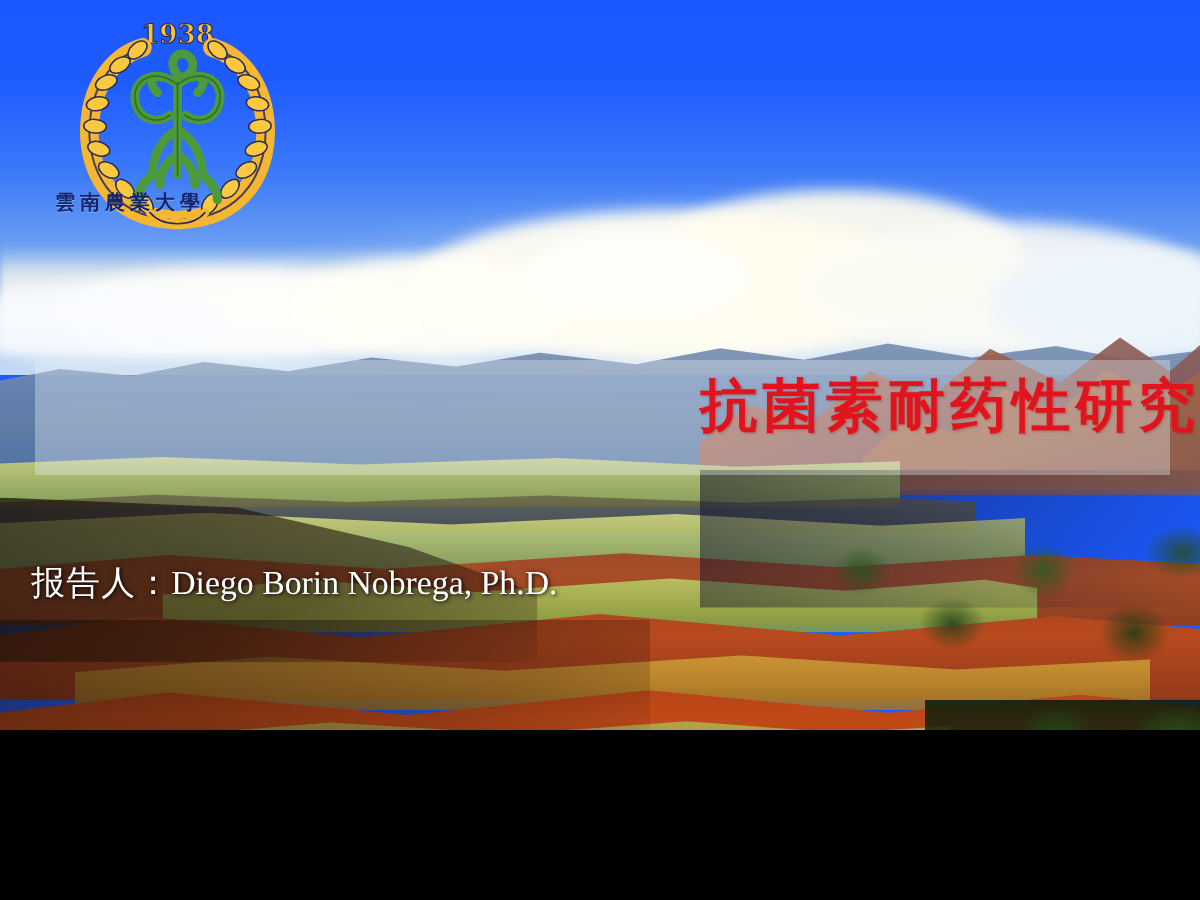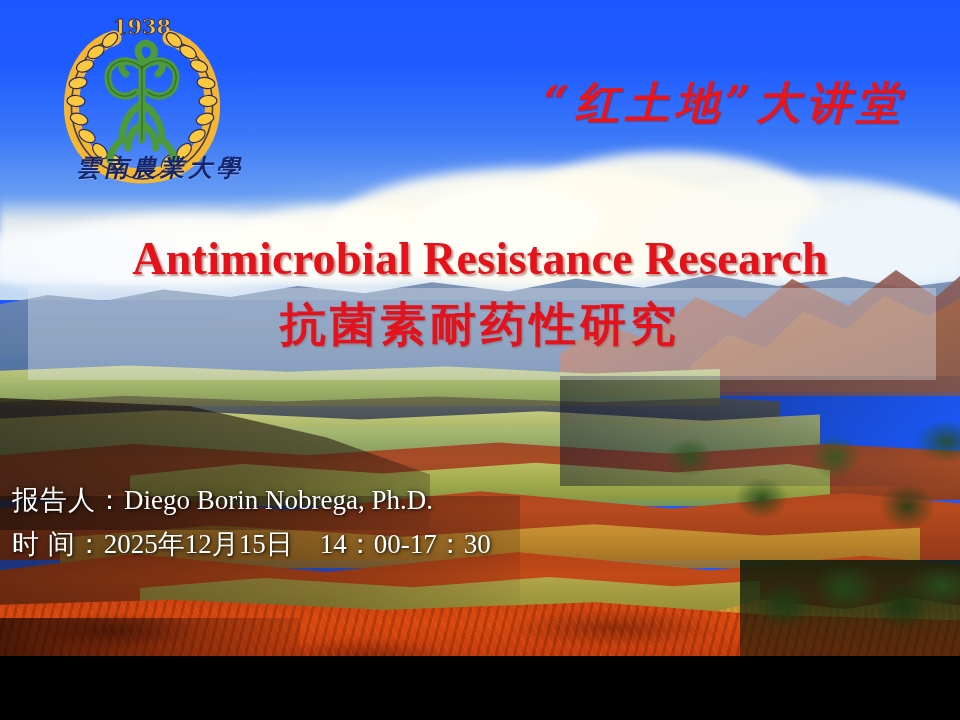--- a/index.html
+++ b/index.html
@@ -1,20 +1,20 @@
 <!DOCTYPE html>
 <html><head>
 <meta charset="utf-8">
 <style>
   html,body{margin:0;padding:0;background:#000;}
   body{font-family:"Liberation Serif",serif;}
 
   #poster{
     position:relative;
-    width:960px;height:656px;
+    width:960px;height:584px;
     overflow:hidden;
     background:#1B5BFF;
   }
 
   
   .sky{
     position:absolute;left:0;top:0;width:960px;height:300px;
     background:linear-gradient(180deg,
       #1a57ff 0%, #1f5cff 22%, #3a78f8 45%,
       #6fa3f2 68%, #9cc3f2 84%, #c4dbf2 100%);
@@ -191,23 +191,23 @@
   }
   .darkvalley{
     position:absolute;left:560px;top:376px;width:400px;height:110px;
     background:linear-gradient(130deg,rgba(10,14,40,.55) 0%,rgba(16,22,56,.3) 50%,rgba(0,0,0,0) 100%);
   }
 
   
   .logo{position:absolute;left:52px;top:8px;width:180px;height:190px;}
   .logo-name{
     position:absolute;left:44px;top:152px;width:200px;
-    color:#16246b;font-size:24px;letter-spacing:4px;
+    color:#16246b;font-size:16px;letter-spacing:4px;
     font-family:"Liberation Serif",serif;font-weight:700;
-    font-style:italic;text-align:right;
+    text-align:left;
     text-shadow:0 1px 0 rgba(255,255,255,.25);
   }
 
   
   .banner{
     position:absolute;left:500px;top:58px;width:450px;height:90px;
     color:#E8161A;font-size:44px;font-weight:700;font-style:italic;
     letter-spacing:6px;text-align:center;line-height:90px;
     font-family:"DejaVu Serif",serif;
     text-shadow:1px 1px 1px rgba(120,0,0,.35);
@@ -224,29 +224,29 @@
   .title-en{
     position:absolute;left:0;top:232px;width:960px;
     text-align:center;color:#E5121A;
     font-family:"Liberation Serif",serif;
     font-weight:700;font-size:46px;letter-spacing:.3px;
     text-shadow:2px 2px 2px rgba(110,20,14,.45);
     white-space:nowrap;
   }
   .title-cn{
     position:absolute;left:0;top:294px;width:960px;
-    text-align:center;color:#E2131C;
+    text-align:right;color:#E2131C;
     font-family:"DejaVu Serif",serif;
     font-weight:700;font-size:46px;letter-spacing:4px;
     text-shadow:1px 1px 2px rgba(120,20,12,.35);
     white-space:nowrap;
   }
 
   
-  .details{position:absolute;left:12px;top:444px;width:700px;margin-top:34px;}
+  .details{position:absolute;left:25px;top:444px;width:700px;}
   .dline{
     color:#FFFFFF;font-family:"Liberation Serif",serif;
     font-size:27px;line-height:44px;white-space:nowrap;
     text-shadow:1px 1px 3px rgba(0,0,0,.75),0 0 6px rgba(0,0,0,.45);
   }
   .dlabel{letter-spacing:1px;}
 </style>
 </head>
 <body>
 
@@ -346,28 +346,23 @@
       <g fill="none" stroke="#2A5A22" stroke-width="1.3" stroke-linecap="round" opacity=".7">
         <path d="M90 60 C74 46 54 54 56 72 C58 88 74 92 84 84"></path>
         <path d="M90 60 C106 46 126 54 124 72 C122 88 106 92 96 84"></path>
         <path d="M90 58 L90 132"></path>
       </g>
     </svg>
   </div>
 
   <div class="logo-name">雲南農業大學</div>
 
-  <div class="banner">“红土地”大讲堂</div>
 
   <div class="title-wash"></div>
-  <div class="title-en">Antimicrobial Resistance Research</div>
   <div class="title-cn">抗菌素耐药性研究</div>
 
   <div class="details">
     <div class="dline">
       <span class="dlabel">报告人：</span><span>Diego Borin Nobrega, Ph.D.</span>
     </div>
-    <div class="dline">
-      <span class="dlabel">时 间：</span><span>2025年12月15日　14：00-17：30</span>
-    </div>
   </div>
 
 </div>
 
 </body></html>

